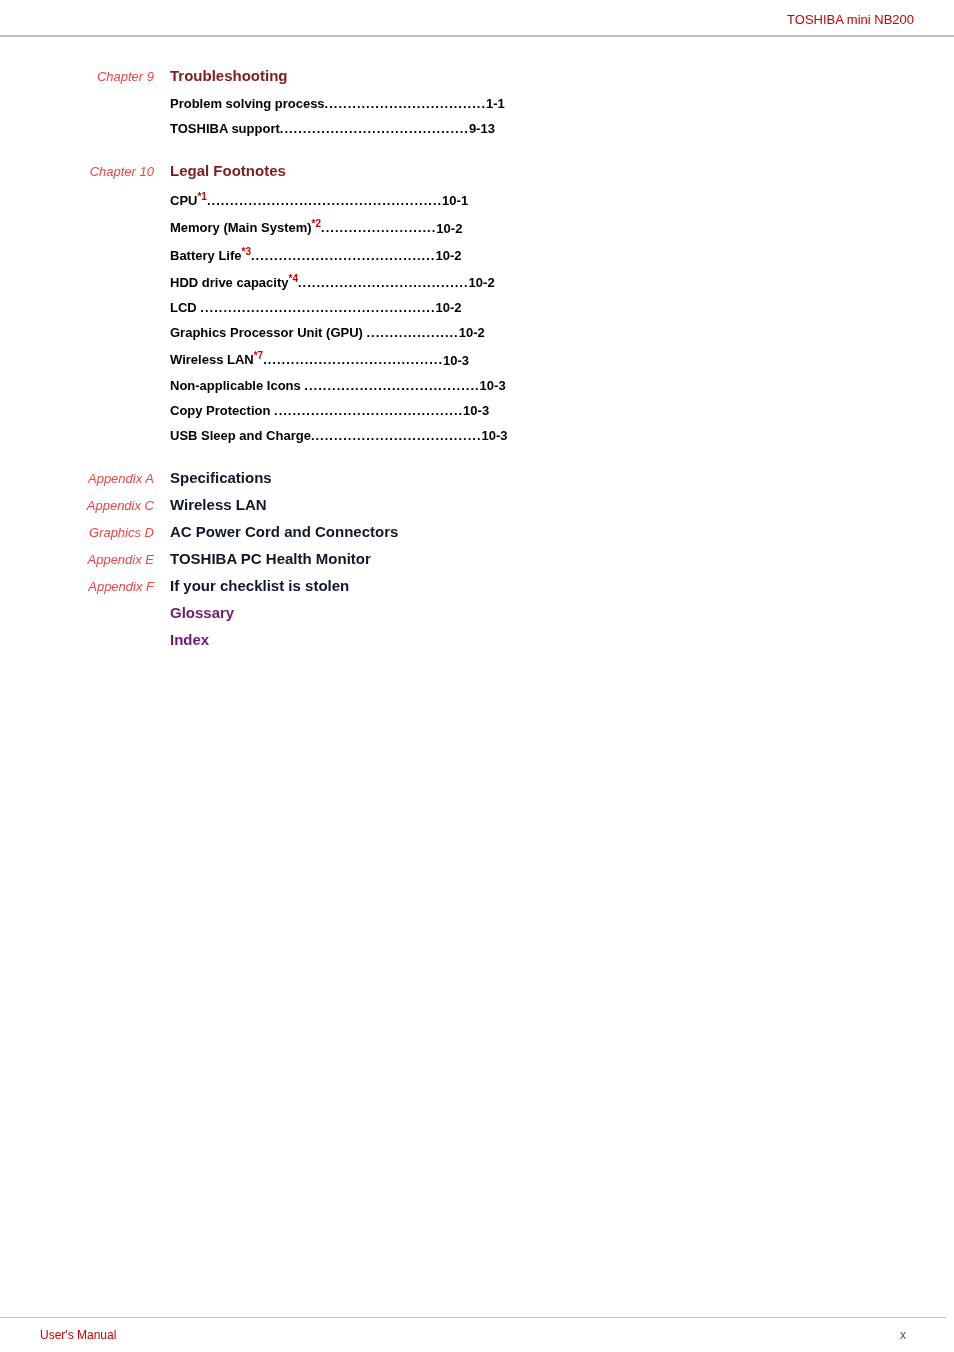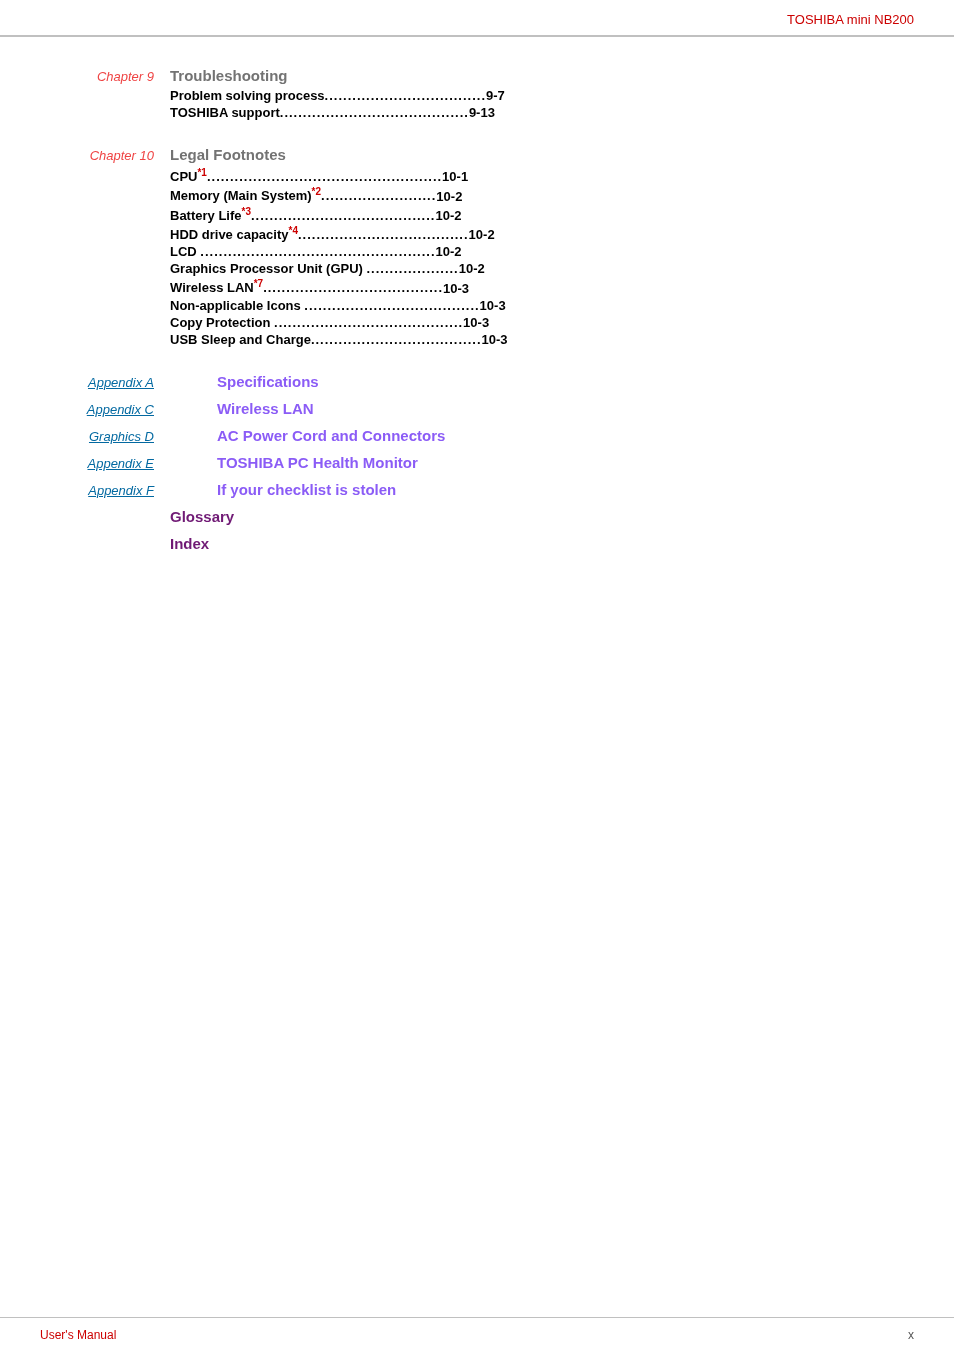--- a/index.html
+++ b/index.html
@@ -50,37 +50,38 @@
       padding-top: 2px;
       text-align: right;
       padding-right: 16px;
     }
 
     .chapter-content {
       flex: 1;
     }
 
     .chapter-title {
-      color: #737373;
+      color: #7f1d1d;
       font-weight: bold;
       font-size: 15px;
       margin-bottom: 4px;
     }
 
     .toc-entry {
       display: flex;
       align-items: baseline;
       margin-bottom: 2px;
       font-size: 13px;
     }
 
     .toc-entry-text {
       font-weight: bold;
       white-space: nowrap;
       color: #000000;
+      margin-top: 8px;
     }
 
     .toc-entry-text .superscript {
       color: #cc0000;
       font-size: 10px;
       vertical-align: super;
     }
 
     .dots-content {
       letter-spacing: 1px;
@@ -95,52 +96,50 @@
 
     .appendix-section {
       display: flex;
       margin-bottom: 10px;
       align-items: baseline;
     }
 
     .appendix-label {
       width: 130px;
       min-width: 130px;
-      color: #0369a1;
+      color: #ef4444;
       font-style: italic;
       font-size: 13px;
       text-align: right;
       padding-right: 16px;
-      text-decoration: underline;
     }
 
     .appendix-title {
-      color: #8b5cf6;
+      color: #0f172a;
       font-weight: bold;
       font-size: 15px;
-      margin-left: 47px;
     }
 
     .standalone-section {
       display: flex;
       margin-bottom: 10px;
       padding-left: 130px;
     }
 
     .standalone-title {
       color: #701a75;
       font-weight: bold;
       font-size: 15px;
     }
 
     .footer-bar {
       position: absolute;
       bottom: 0;
       left: 0;
-      right: 0;
+      right: 8px;
       display: flex;
       justify-content: space-between;
       align-items: center;
       padding: 10px 40px;
       border-top: 1px solid #c0c0c0;
     }
 
     .footer-left {
       color: #cc0000;
       font-size: 12px;
@@ -165,21 +164,21 @@
 <div class="main-content">
 
   <div class="toc-section">
     <div class="chapter-label">
       <span>Chapter 9</span>
     </div>
     <div class="chapter-content">
       <div class="chapter-title">Troubleshooting</div>
       <div class="toc-entry">
         <span class="toc-entry-text dot-leader">Problem solving process<span class="dots-content">...................................</span></span>
-        <span class="toc-page">9-7</span>
+        <span class="toc-page">1-1</span>
       </div>
       <div class="toc-entry">
         <span class="toc-entry-text dot-leader">TOSHIBA support<span class="dots-content">.........................................</span></span>
         <span class="toc-page">9-13</span>
       </div>
     </div>
   </div>
 
   <div class="toc-section">
     <div class="chapter-label">

